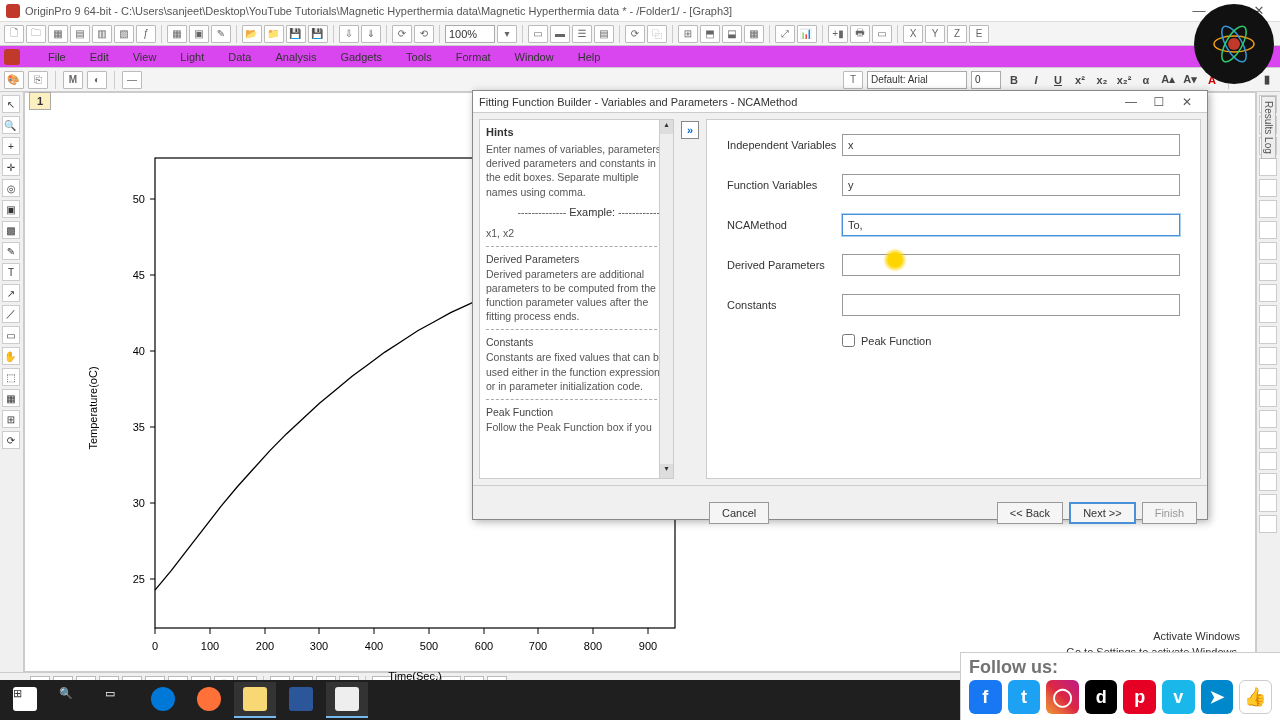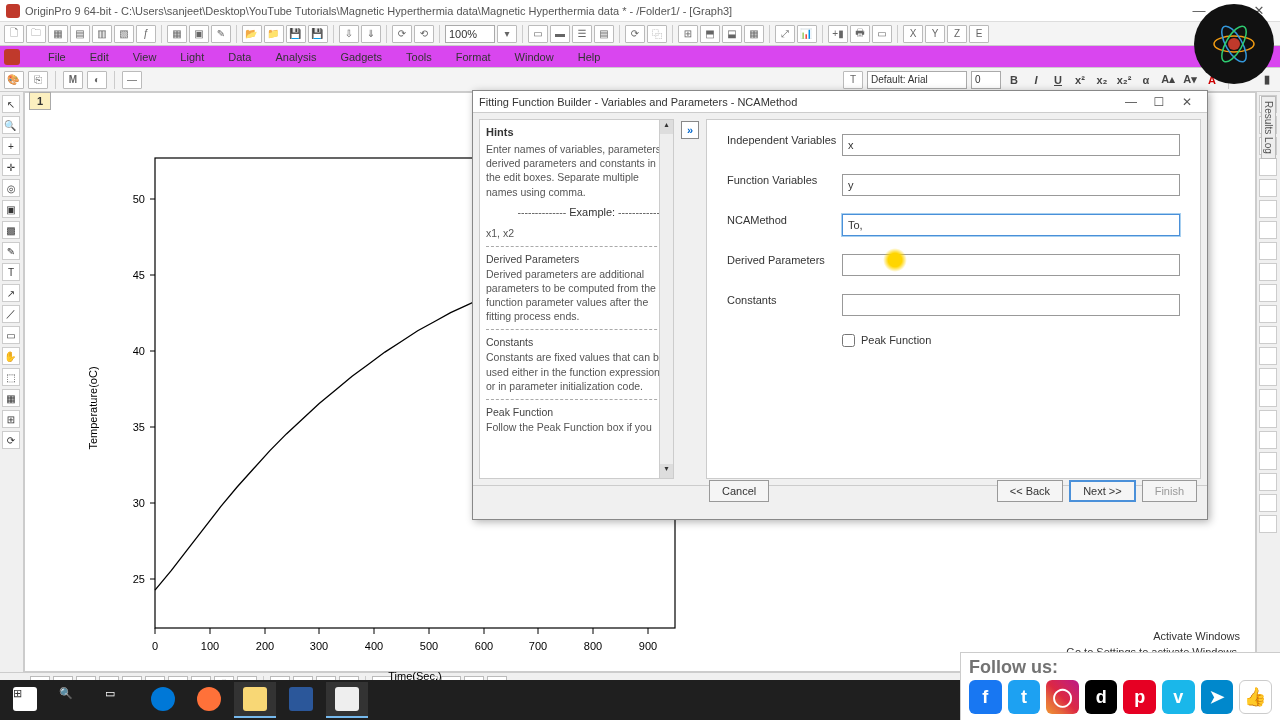--- a/index.html
+++ b/index.html
@@ -40,26 +40,26 @@
 .hints-panel h4{font-size:11px;margin-bottom:4px}
 .hints-panel .txt{font-size:10.5px;color:#555;line-height:1.35;margin-bottom:6px}
 .hints-panel .sect{font-size:10.5px;color:#444;margin:6px 0 2px}
 .hints-panel .hr{border-top:1px dashed #aaa;margin:6px 0}
 .hints-scroll{position:absolute;right:0;top:0;bottom:0;width:14px;background:#eee;border-left:1px solid #ccc}
 .hints-scroll .up{position:absolute;top:0;width:100%;height:14px;background:#ddd;text-align:center;font-size:8px}
 .hints-scroll .dn{position:absolute;bottom:0;width:100%;height:14px;background:#ddd;text-align:center;font-size:8px}
 .mid-btn{width:20px;display:flex;align-items:flex-start;justify-content:center;padding-top:2px}
 .mid-btn div{width:18px;height:18px;border:1px solid #888;background:#fff;display:flex;align-items:center;justify-content:center;color:#06c;font-weight:bold}
 .form-panel{flex:1;background:#fff;border:1px solid #ccc;padding:14px 20px}
-.form-row{display:flex;margin-bottom:18px}
+.form-row{display:flex;align-items:center;margin-bottom:18px}
 .form-row label{width:115px;font-size:11px}
 .form-row input[type=text]{flex:1;height:22px;border:1px solid #999;padding:0 5px;font-size:11px}
 .form-row input.active{border:1px solid #4a90d9;outline:1px solid #a8d0f0}
 .form-row.cb{margin-left:115px}
-.dlg-footer{height:32px;border-top:1px solid #ccc;display:flex;align-items:flex-end;padding:16px 10px;gap:6px}
+.dlg-footer{height:32px;border-top:1px solid #ccc;display:flex;align-items:flex-start;padding:16px 10px;gap:6px}
 .dlg-footer .spacer{flex:1}
 .dlg-btn{height:22px;padding:0 12px;background:#f5f5f5;border:1px solid #999;font-size:11px;display:flex;align-items:center}
 .dlg-btn.primary{border:2px solid #4a90d9}
 .dlg-btn.disabled{color:#999}
 .yellow-cursor{position:absolute;left:883px;top:248px;width:24px;height:24px;background:radial-gradient(circle,#ffd500 40%,rgba(255,213,0,0) 70%);border-radius:50%;pointer-events:none;z-index:50}
 .watermark{position:absolute;right:40px;bottom:60px;color:#ccc;font-size:14px;pointer-events:none;text-align:right;line-height:1.4}
 .logo-circle{position:absolute;right:6px;top:4px;width:80px;height:80px;border-radius:50%;background:#111;z-index:60;display:flex;align-items:center;justify-content:center}
 .logo-circle svg{width:50px;height:50px}
 .follow{position:absolute;right:0;bottom:0;width:320px;height:68px;background:#fff;border-top:1px solid #ccc;border-left:1px solid #ccc;display:flex;flex-direction:column;padding:4px 8px;z-index:40}
 .follow .lbl{font-weight:bold;font-size:18px;color:#737373}

